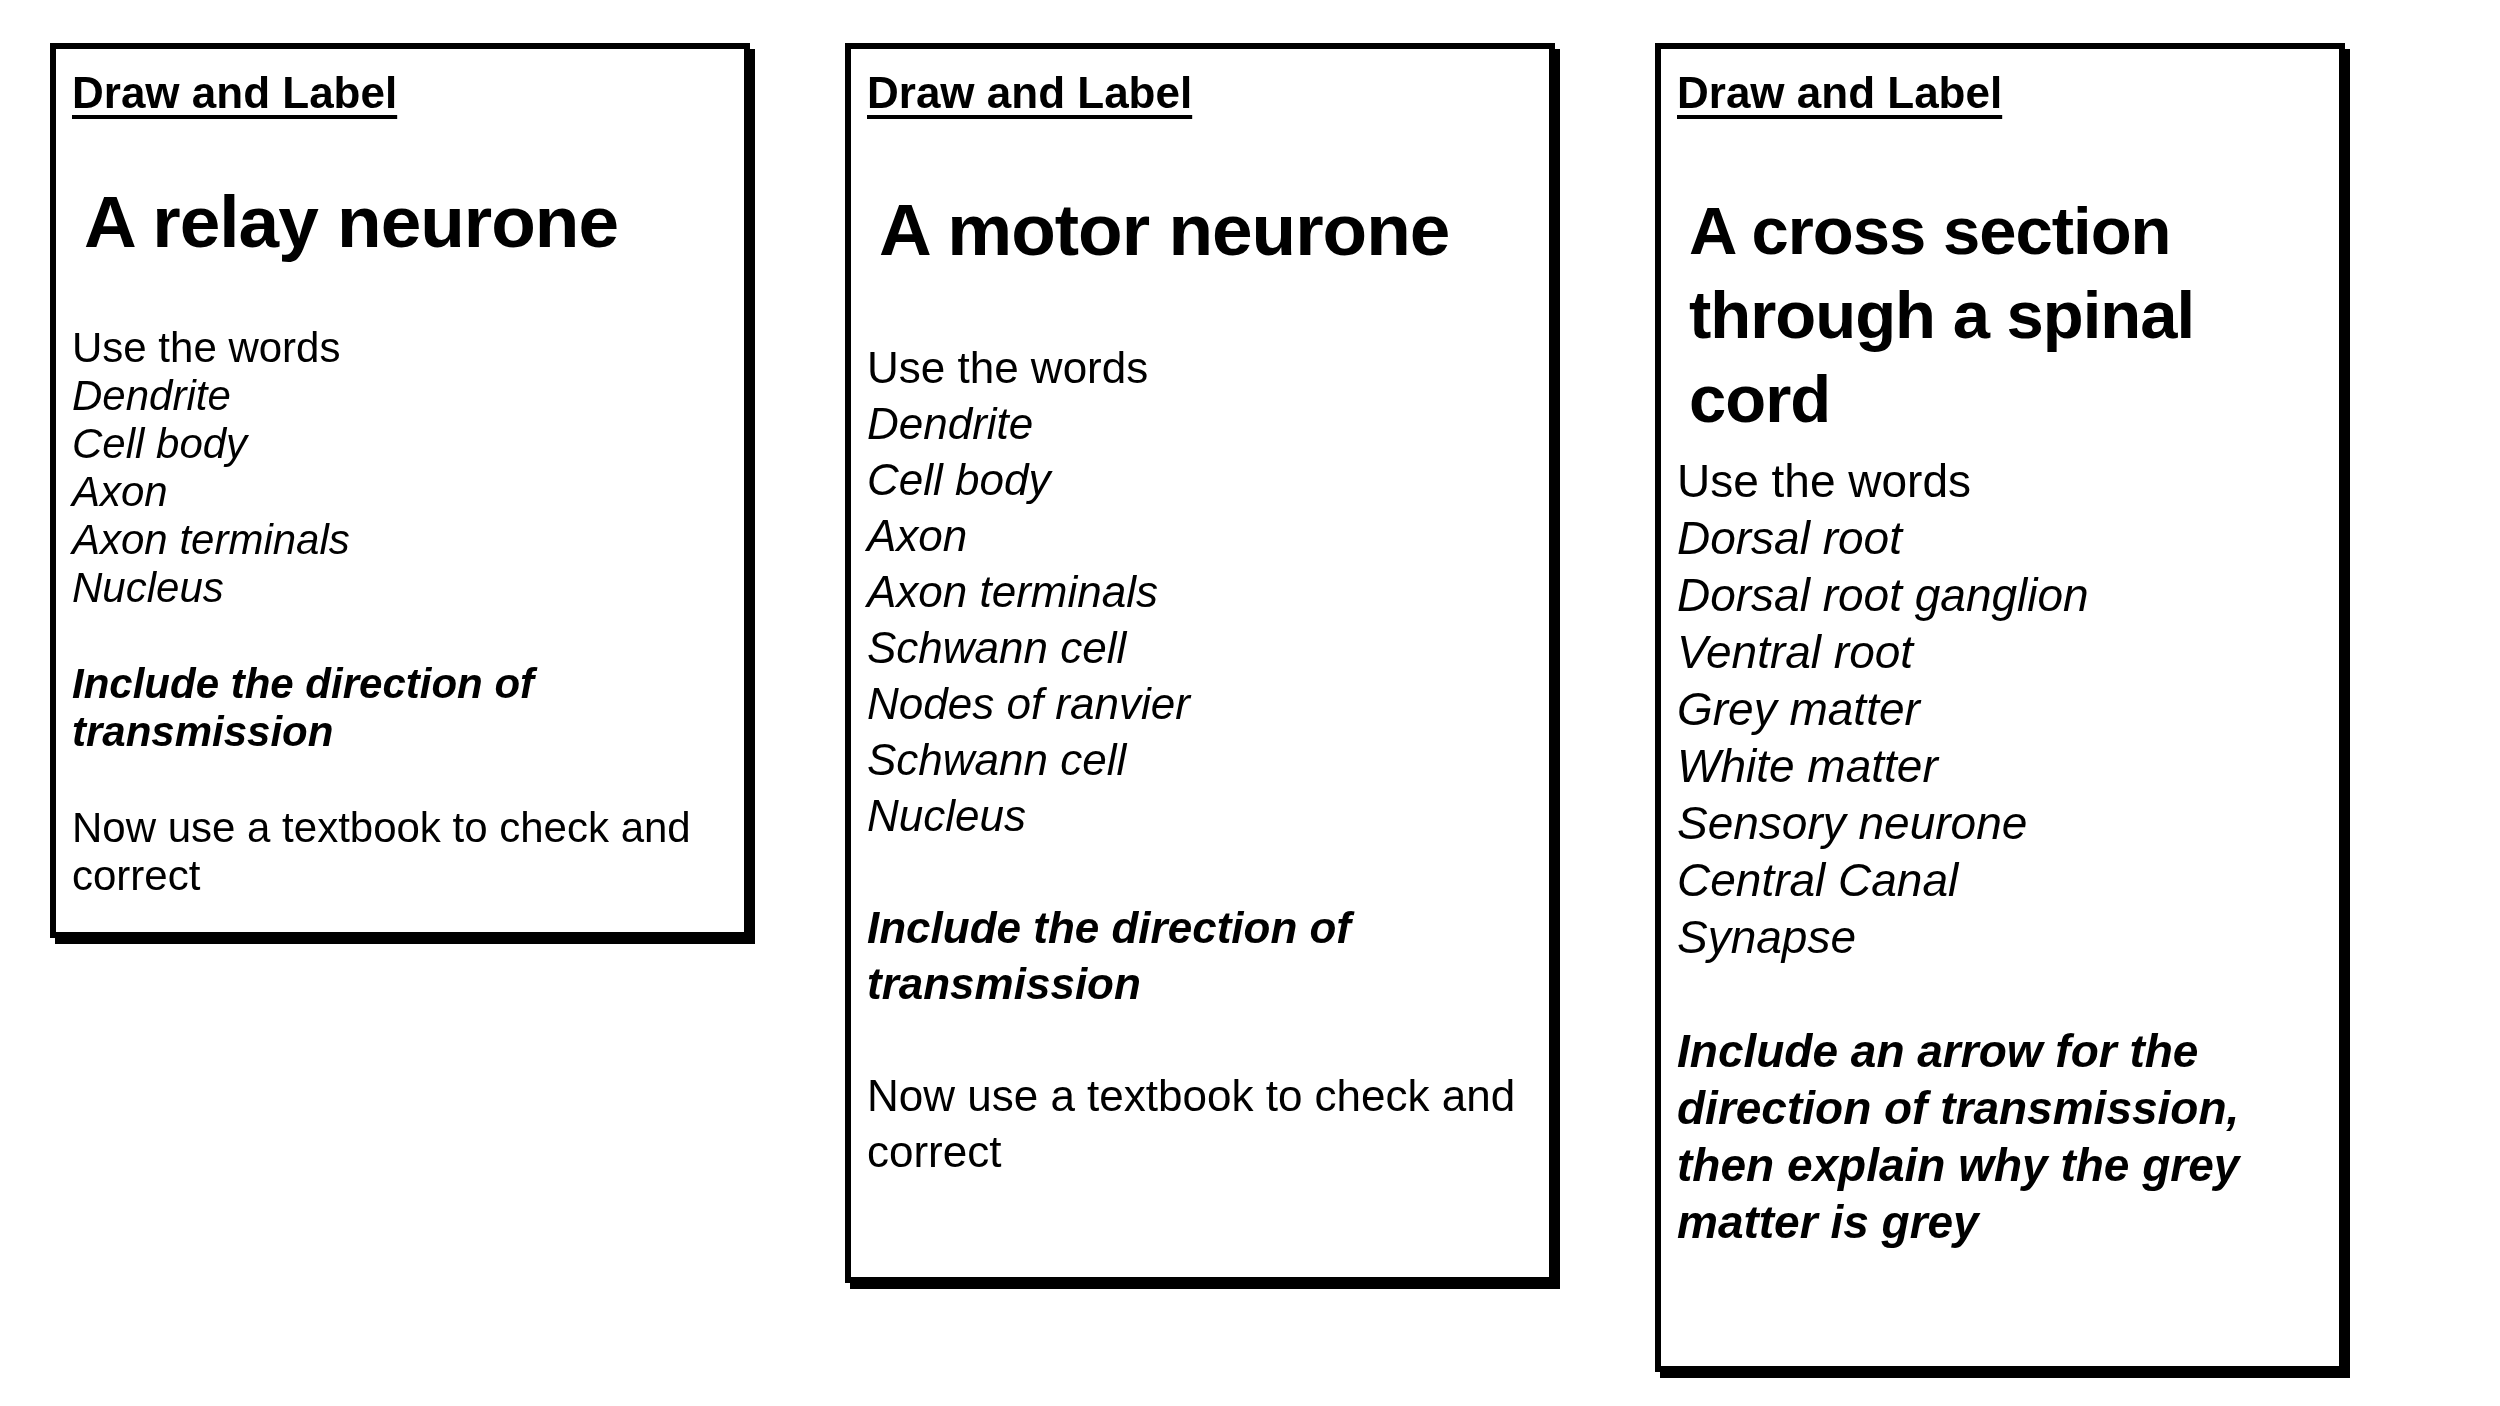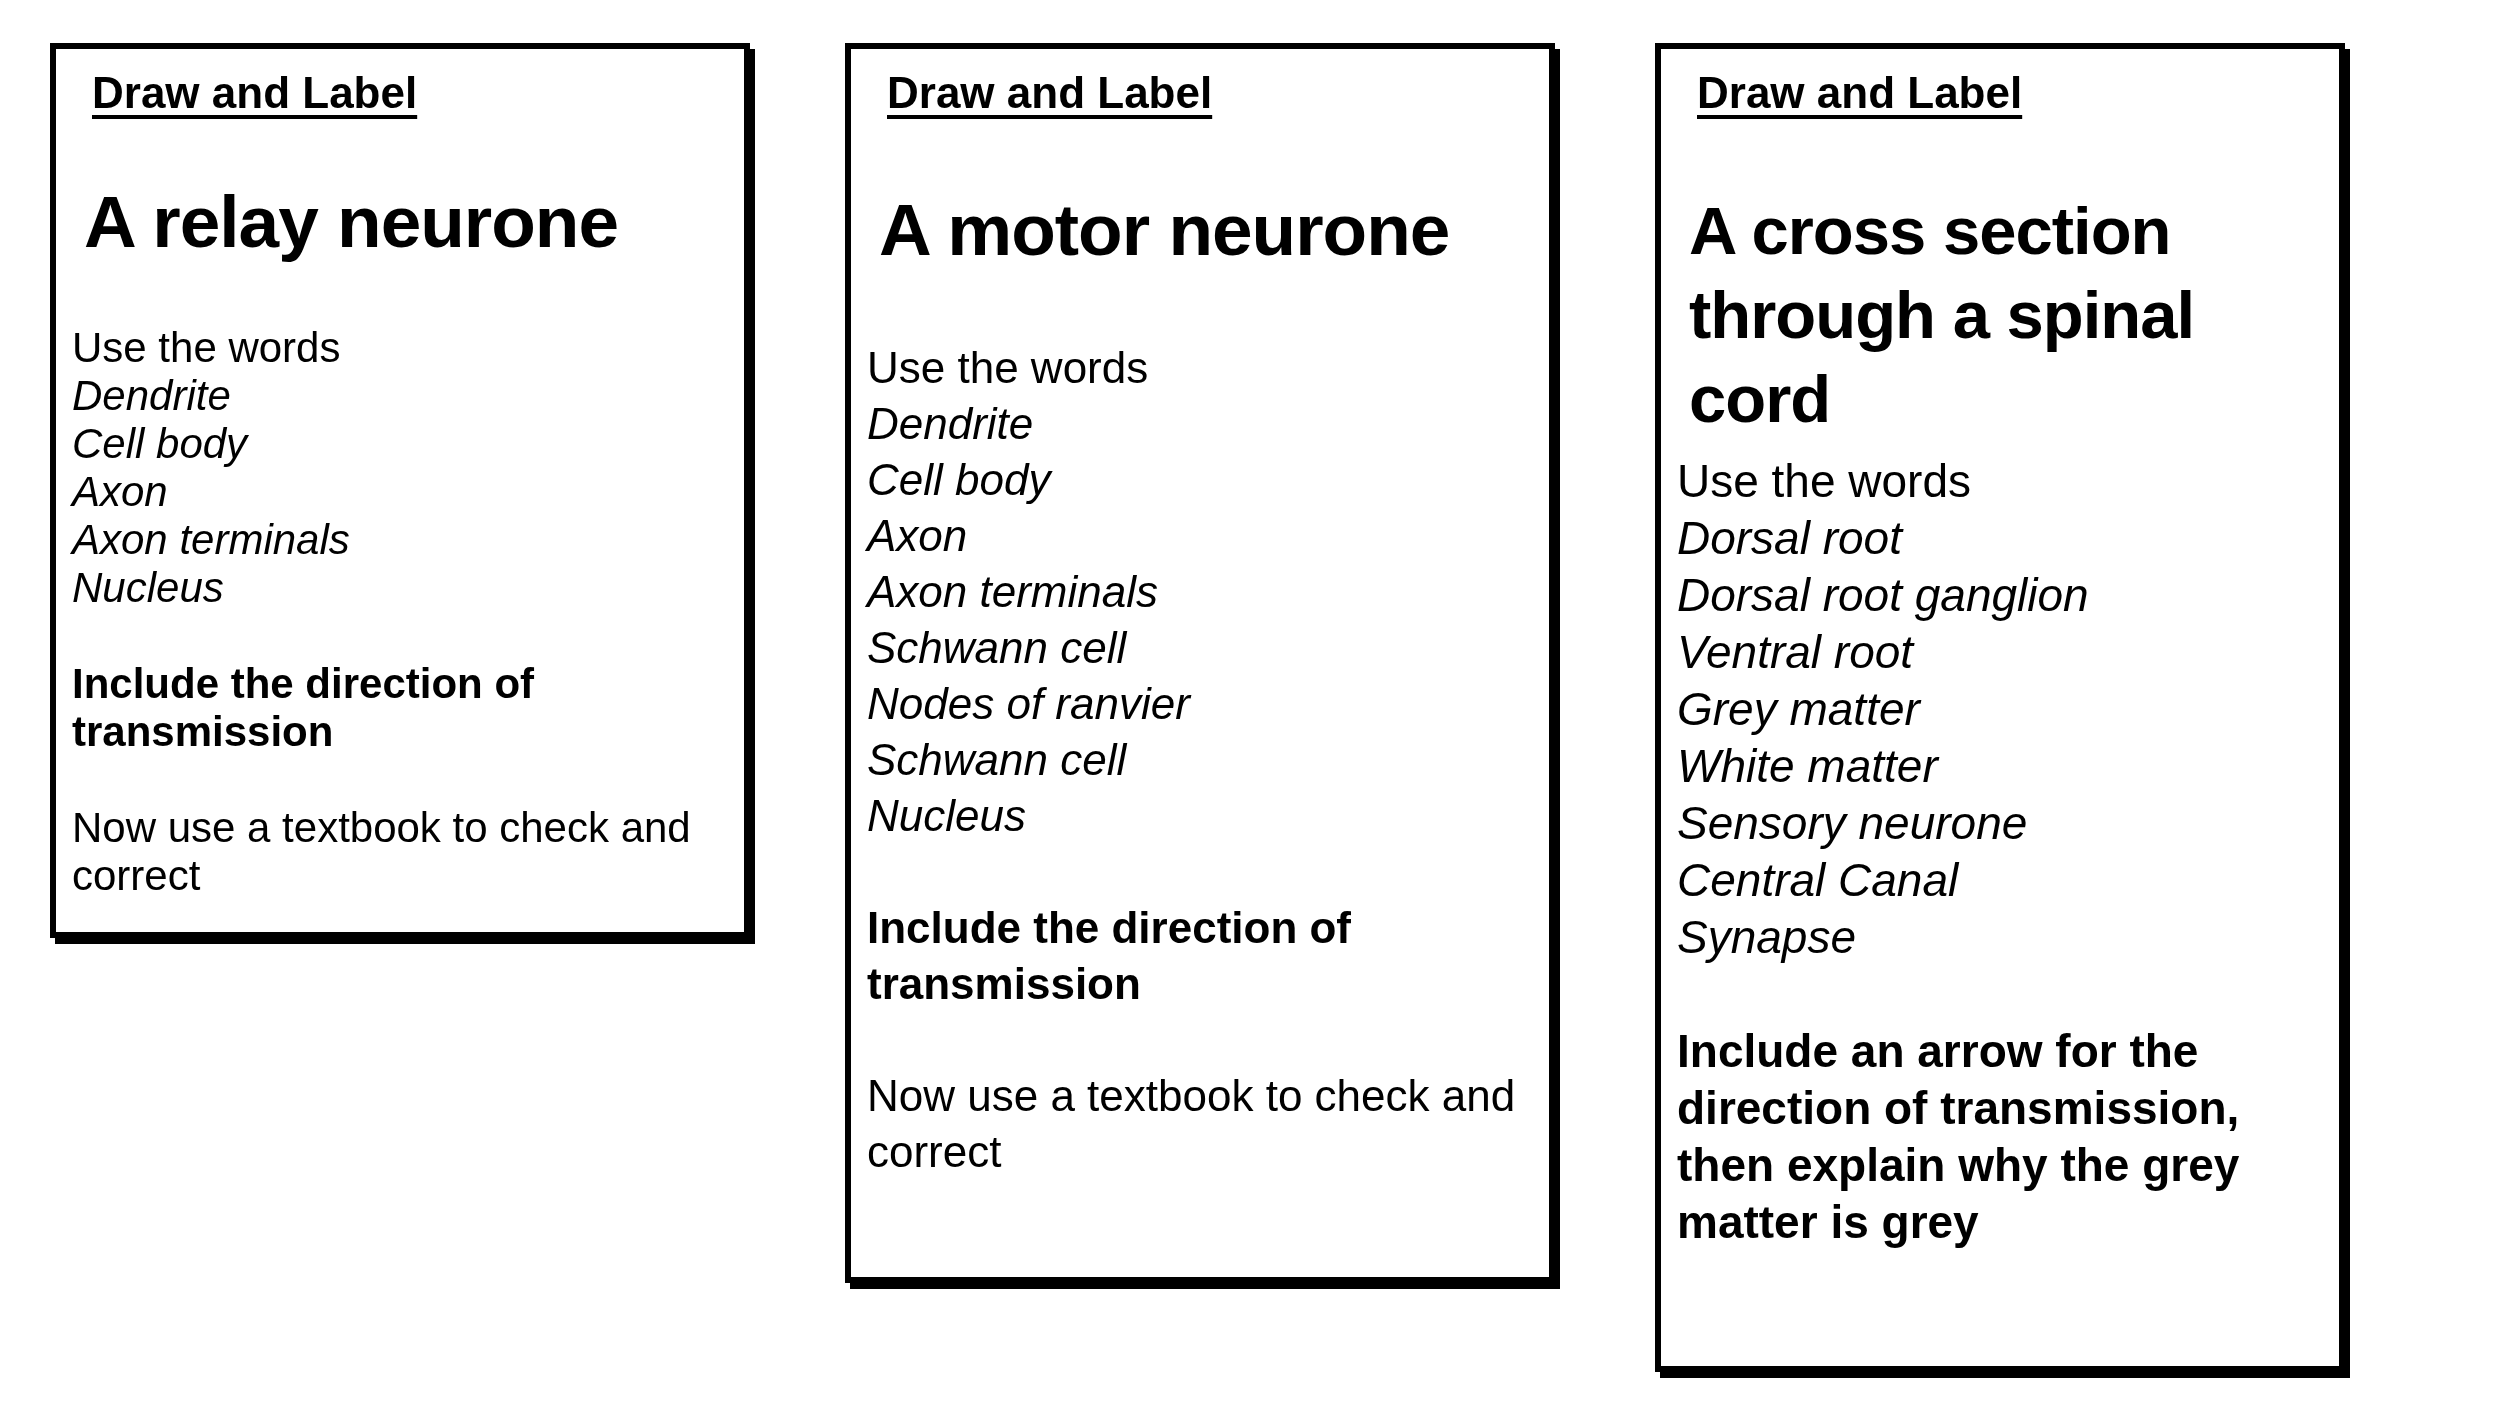--- a/index.html
+++ b/index.html
@@ -41,38 +41,38 @@
     --body: 46px; --lh: 57px;
     --title: 67px; --tlh: 84px;
   }
   .header {
     font-size: 44px;
     font-weight: bold;
     line-height: 1.25;
     text-decoration: underline;
     text-decoration-thickness: 4px;
     text-underline-offset: 7px;
-    margin-left: 20px;
   }
   .title {
     margin: 12px;
     font-size: var(--title);
     font-weight: bold;
     line-height: var(--tlh);
     letter-spacing: -1px;
   }
   .use-words, .word, .footer-text {
     font-size: var(--body);
     line-height: var(--lh);
   }
   .word { font-style: italic; }
   .instruction {
     font-size: var(--body);
     line-height: var(--lh);
     font-weight: bold;
+    font-style: italic;
   }
   .spacer { height: var(--lh); }
 </style>
 </head>
 <body>
 
 <section class="card card-1">
   <div class="header">Draw and Label</div>
   <div class="spacer"></div>
   <h1 class="title">A relay neurone</h1>

